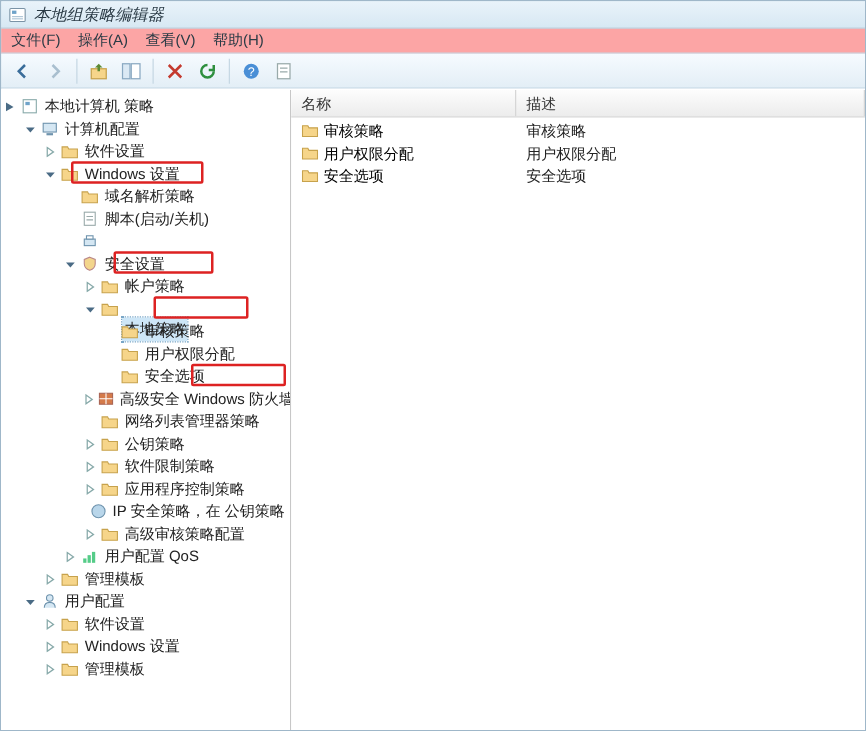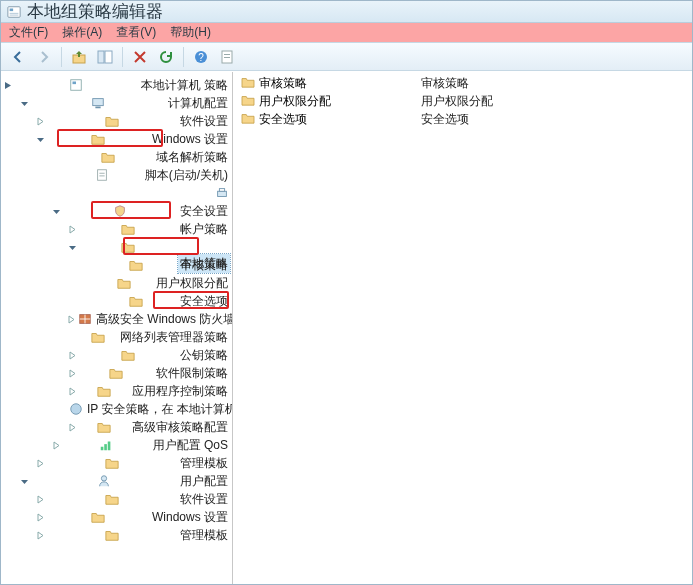--- a/index.html
+++ b/index.html
@@ -1,20 +1,20 @@
 <!DOCTYPE html>
 <html><head>
 <meta charset="utf-8">
 <style>
   * { box-sizing: border-box; margin: 0; padding: 0; font-family: "Microsoft YaHei", "SimSun", sans-serif; }
   body { background: #fff; width: 693px; height: 585px; overflow: hidden; font-size: 12px; }
   .window { border: 1px solid #9fb7c9; height: 585px; background: #dcecf5; display: flex; flex-direction: column; }
   .titlebar { height: 22px; background: linear-gradient(#e9f3fa,#d7e8f3); display: flex; align-items: center; padding: 0 6px; gap: 6px; border-bottom: 1px solid #b9cddc; }
   .title-icon { width: 14px; height: 14px; }
-  .title-text { color: #2a3a45; font-size: 17px; }
+  .title-text { color: #2a3a45; font-size: 13px; font-style: italic; }
   .menubar { height: 20px; background: #fca5a5; display: flex; align-items: center; gap: 14px; padding: 0 8px; border-bottom: 1px solid #c6d8e4; color: #2b3b45; }
   .menubar span { cursor: default; }
   .toolbar { height: 28px; background: linear-gradient(#f6fbff,#e3eef6); display: flex; align-items: center; gap: 4px; padding: 0 6px; border-bottom: 1px solid #c6d8e4; }
   .tbtn { width: 22px; height: 22px; display: flex; align-items: center; justify-content: center; border: 1px solid transparent; border-radius: 2px; }
   .tbtn svg { width: 16px; height: 16px; }
   .tsep { width: 1px; height: 20px; background: #c6d8e4; margin: 0 2px; }
   .client { flex: 1; background: #fff; display: flex; border-top: 1px solid #fff; }
   .tree-pane { width: 232px; border-right: 1px solid #c7c7c7; background: #fff; overflow: auto; padding: 4px 2px 6px 2px; }
   .list-pane { flex: 1; background: #fff; display: flex; flex-direction: column; }
   .list-header { height: 22px; display: flex; background: linear-gradient(#fdfdfd,#ececec); border-bottom: 1px solid #d6d6d6; }
@@ -22,21 +22,21 @@
   .col.name { width: 180px; }
   .col.desc { flex: 1; }
   .list-body { flex: 1; padding: 2px 0; }
   .row { display: flex; height: 18px; align-items: center; }
   .row .c1 { display: flex; align-items: center; gap: 4px; width: 180px; padding-left: 8px; }
   .row .c2 { flex: 1; padding-left: 8px; color: #222; }
   .folder-icon { width: 14px; height: 12px; }
 
   
   .node { white-space: nowrap; }
-  .node-row { display: flex; align-items: center; height: 18px; gap: 2px; position: relative; justify-content: space-between; }
+  .node-row { display: flex; align-items: center; height: 18px; gap: 2px; position: relative; }
   .twisty { width: 11px; height: 11px; display: inline-flex; align-items: center; justify-content: center; color: #4a6b85; cursor: default; }
   .twisty.blank { visibility: hidden; }
   .twisty svg { width: 9px; height: 9px; }
   .ticon { width: 16px; height: 14px; display: inline-flex; align-items: center; justify-content: center; }
   .ticon svg { width: 14px; height: 14px; }
   .label { color: #222; padding: 1px 2px; }
   .selected > .node-row > .label { background: #cde6f7; outline: 1px dotted #7aa7c7; margin-top: 32px; }
   .children { padding-left: 16px; }
   .hl { position: absolute; border: 2px solid #d22; border-radius: 2px; pointer-events: none; }
   .hl1 { left: 22px; top: -1px; width: 106px; height: 18px; }
@@ -380,21 +380,21 @@
                       </div>
                         </div>
                       <div class="node">
                           <div class="node-row">
                         <span class="twisty blank"></span>
                         <span class="ticon">
                               <svg viewBox="0 0 16 16">
                                 <circle cx="8" cy="8" r="6" fill="#b9d6ea" stroke="#6e93ad"></circle>
                               </svg>
                             </span>
-                        <span class="label">IP 安全策略，在 本地计算机</span>
+                        <span class="label">IP 安全策略，在 公钥策略</span>
                       </div>
                         </div>
                       <div class="node">
                           <div class="node-row">
                         <span class="twisty">
                               <svg viewBox="0 0 9 9">
                                 <path d="M2 1l5 3.5L2 8z" fill="none" stroke="#8aa"></path>
                               </svg>
                             </span>
                         <span class="ticon">
@@ -507,20 +507,24 @@
                 <span class="label">管理模板</span>
               </div>
                 </div>
             </div>
           </div>
         </div>
       </div>
     </div>
 
     <div class="list-pane">
+      <div class="list-header">
+        <div class="col name">名称</div>
+        <div class="col desc">描述</div>
+      </div>
       <div class="list-body" id="list-body">
           <div class="row">
             <div class="c1">
               <span><svg class="folder-icon" viewBox="0 0 16 14">
                   <path d="M1 3h5l1 2h8v8H1z" fill="#f6d58a" stroke="#c7a24c"></path>
                 </svg></span>
               <span>审核策略</span>
             </div>
             <div class="c2">审核策略</div>
           </div>

